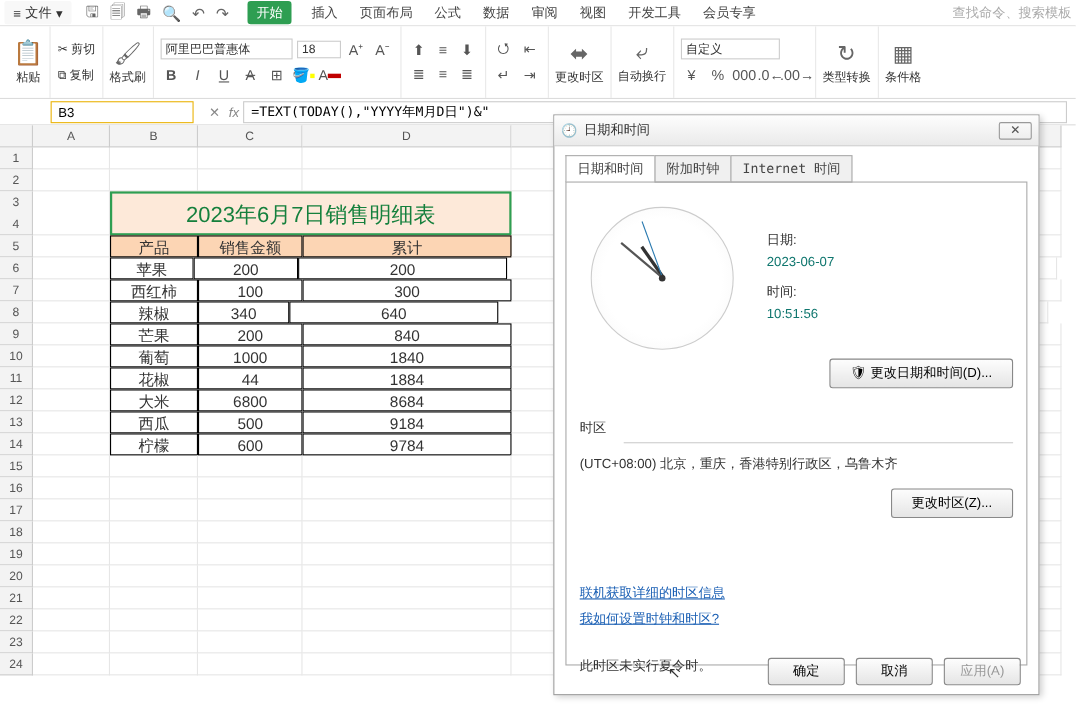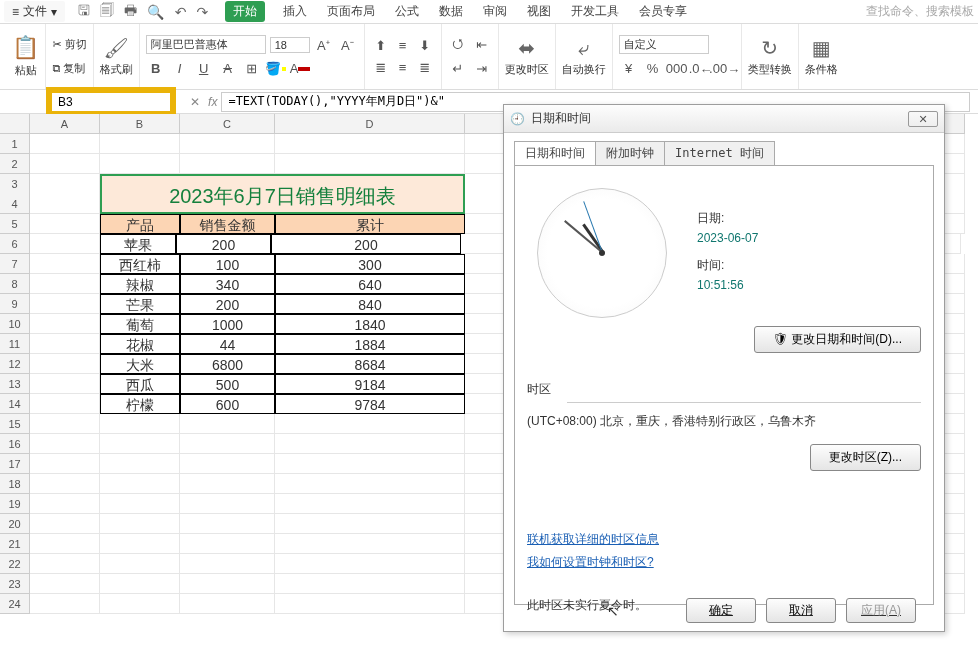--- a/index.html
+++ b/index.html
@@ -28,21 +28,21 @@
 .sizesel { border: 1px solid #ccc; font-size: 11px; padding: 1px 14px 1px 4px; background: #fff; width: 40px; text-align: left; }
 .ib { width: 20px; height: 20px; display: inline-flex; align-items: center; justify-content: center; color: #555; font-size: 13px; }
 .color-sw { width: 18px; height: 4px; display: inline-block; }
 .align-grid { display: grid; grid-template-columns: repeat(3, 20px); gap: 2px; }
 .big-btn { display: flex; flex-direction: column; align-items: center; }
 .big-btn .ic { font-size: 20px; color: #666; }
 .big-btn .lab { font-size: 11px; margin-top: 2px; }
 .numfmt { border: 1px solid #ccc; font-size: 11px; padding: 1px 14px 1px 4px; background: #fff; width: 90px; text-align: left; }
 
 .namebox-row { display: flex; align-items: center; height: 24px; border-bottom: 1px solid #dcdcdc; }
-.namebox { width: 130px; border: 6px solid #eab308; margin: 0 10px 0 38px; padding: 2px 6px; font-size: 12px; background: #fff; }
+.namebox { width: 130px; border: 1px solid #eab308; margin: 0 10px 0 38px; padding: 2px 6px; font-size: 12px; background: #fff; }
 .fx { color: #888; margin: 0 4px; font-style: italic; }
 .formula { border: 1px solid #ccc; flex: 1; margin-right: 8px; padding: 2px 6px; font-size: 12px; font-family: Consolas, monospace; background: #fff; }
 
 .sheet { position: relative; }
 .cols { display: flex; position: sticky; top: 0; }
 .corner { width: 30px; height: 20px; background: #f3f3f3; border-right: 1px solid #ccc; border-bottom: 1px solid #ccc; }
 .colh { height: 20px; background: #f3f3f3; border-right: 1px solid #ccc; border-bottom: 1px solid #ccc; text-align: center; font-size: 11px; line-height: 20px; color: #555; }
 .row { display: flex; height: 20px; }
 .rowh { width: 30px; background: #f3f3f3; border-right: 1px solid #ccc; border-bottom: 1px solid #ccc; text-align: center; font-size: 11px; line-height: 20px; color: #555; }
 .cell { border-right: 1px solid #e6e6e6; border-bottom: 1px solid #e6e6e6; font-size: 12px; line-height: 20px; text-align: center; }
@@ -67,21 +67,21 @@
 .clock .m { width: 2px; height: 50px; transform: rotate(310deg); background: #555; }
 .clock .s { width: 1px; height: 55px; transform: rotate(340deg); background: #2a7ab0; }
 .clock .dot { position: absolute; left: 50%; top: 50%; width: 6px; height: 6px; background: #333; border-radius: 50%; transform: translate(-50%,-50%); }
 .dt-info { margin-left: 30px; margin-top: 20px; font-size: 12px; }
 .dt-info .lbl { margin-top: 12px; color: #333; }
 .dt-info .val { margin-top: 4px; color: #0f766e; }
 .btn { border: 1px solid #888; background: linear-gradient(#fdfdfd,#e5e5e5); padding: 4px 18px; font-size: 12px; border-radius: 3px; }
 .tz-sec { margin-top: 28px; font-size: 12px; }
 .tz-sec .hr { border-top: 1px solid #ccc; margin: 4px 0 10px 40px; }
 .link { color: #1a5fb4; text-decoration: underline; cursor: pointer; font-size: 12px; }
-.dlg-foot { position: absolute; bottom: 8px; right: 28px; display: flex; gap: 10px; text-decoration: underline; }
+.dlg-foot { position: absolute; bottom: 8px; right: 16px; display: flex; gap: 10px; }
 .dlg-foot .btn { width: 70px; padding: 3px 0; text-align: center; }
 </style>
 </head>
 <body>
 
 <div class="top-menu">
   <div class="file-btn">
     <span>≡</span>
     <span>文件</span>
     <span>▾</span>
@@ -280,21 +280,21 @@
       <div class="cell" style="width:70px"></div>
       <div class="cell data-cell" style="width:80px">西红柿</div>
       <div class="cell data-cell" style="width:95px">100</div>
       <div class="cell data-cell" style="width:190px">300</div>
       <div class="cell" style="width:500px"></div>
     </div>
     <div class="row" style="height:20px">
       <div class="rowh" style="">8</div>
       <div class="cell" style="width:70px"></div>
       <div class="cell data-cell" style="width:80px">辣椒</div>
-      <div class="cell data-cell" style="width:95px">340</div>
+      <div class="cell data-cell" style="width:83px">340</div>
       <div class="cell data-cell" style="width:190px">640</div>
       <div class="cell" style="width:500px"></div>
     </div>
     <div class="row" style="height:20px">
       <div class="rowh" style="">9</div>
       <div class="cell" style="width:70px"></div>
       <div class="cell data-cell" style="width:80px">芒果</div>
       <div class="cell data-cell" style="width:95px">200</div>
       <div class="cell data-cell" style="width:190px">840</div>
       <div class="cell" style="width:500px"></div>

